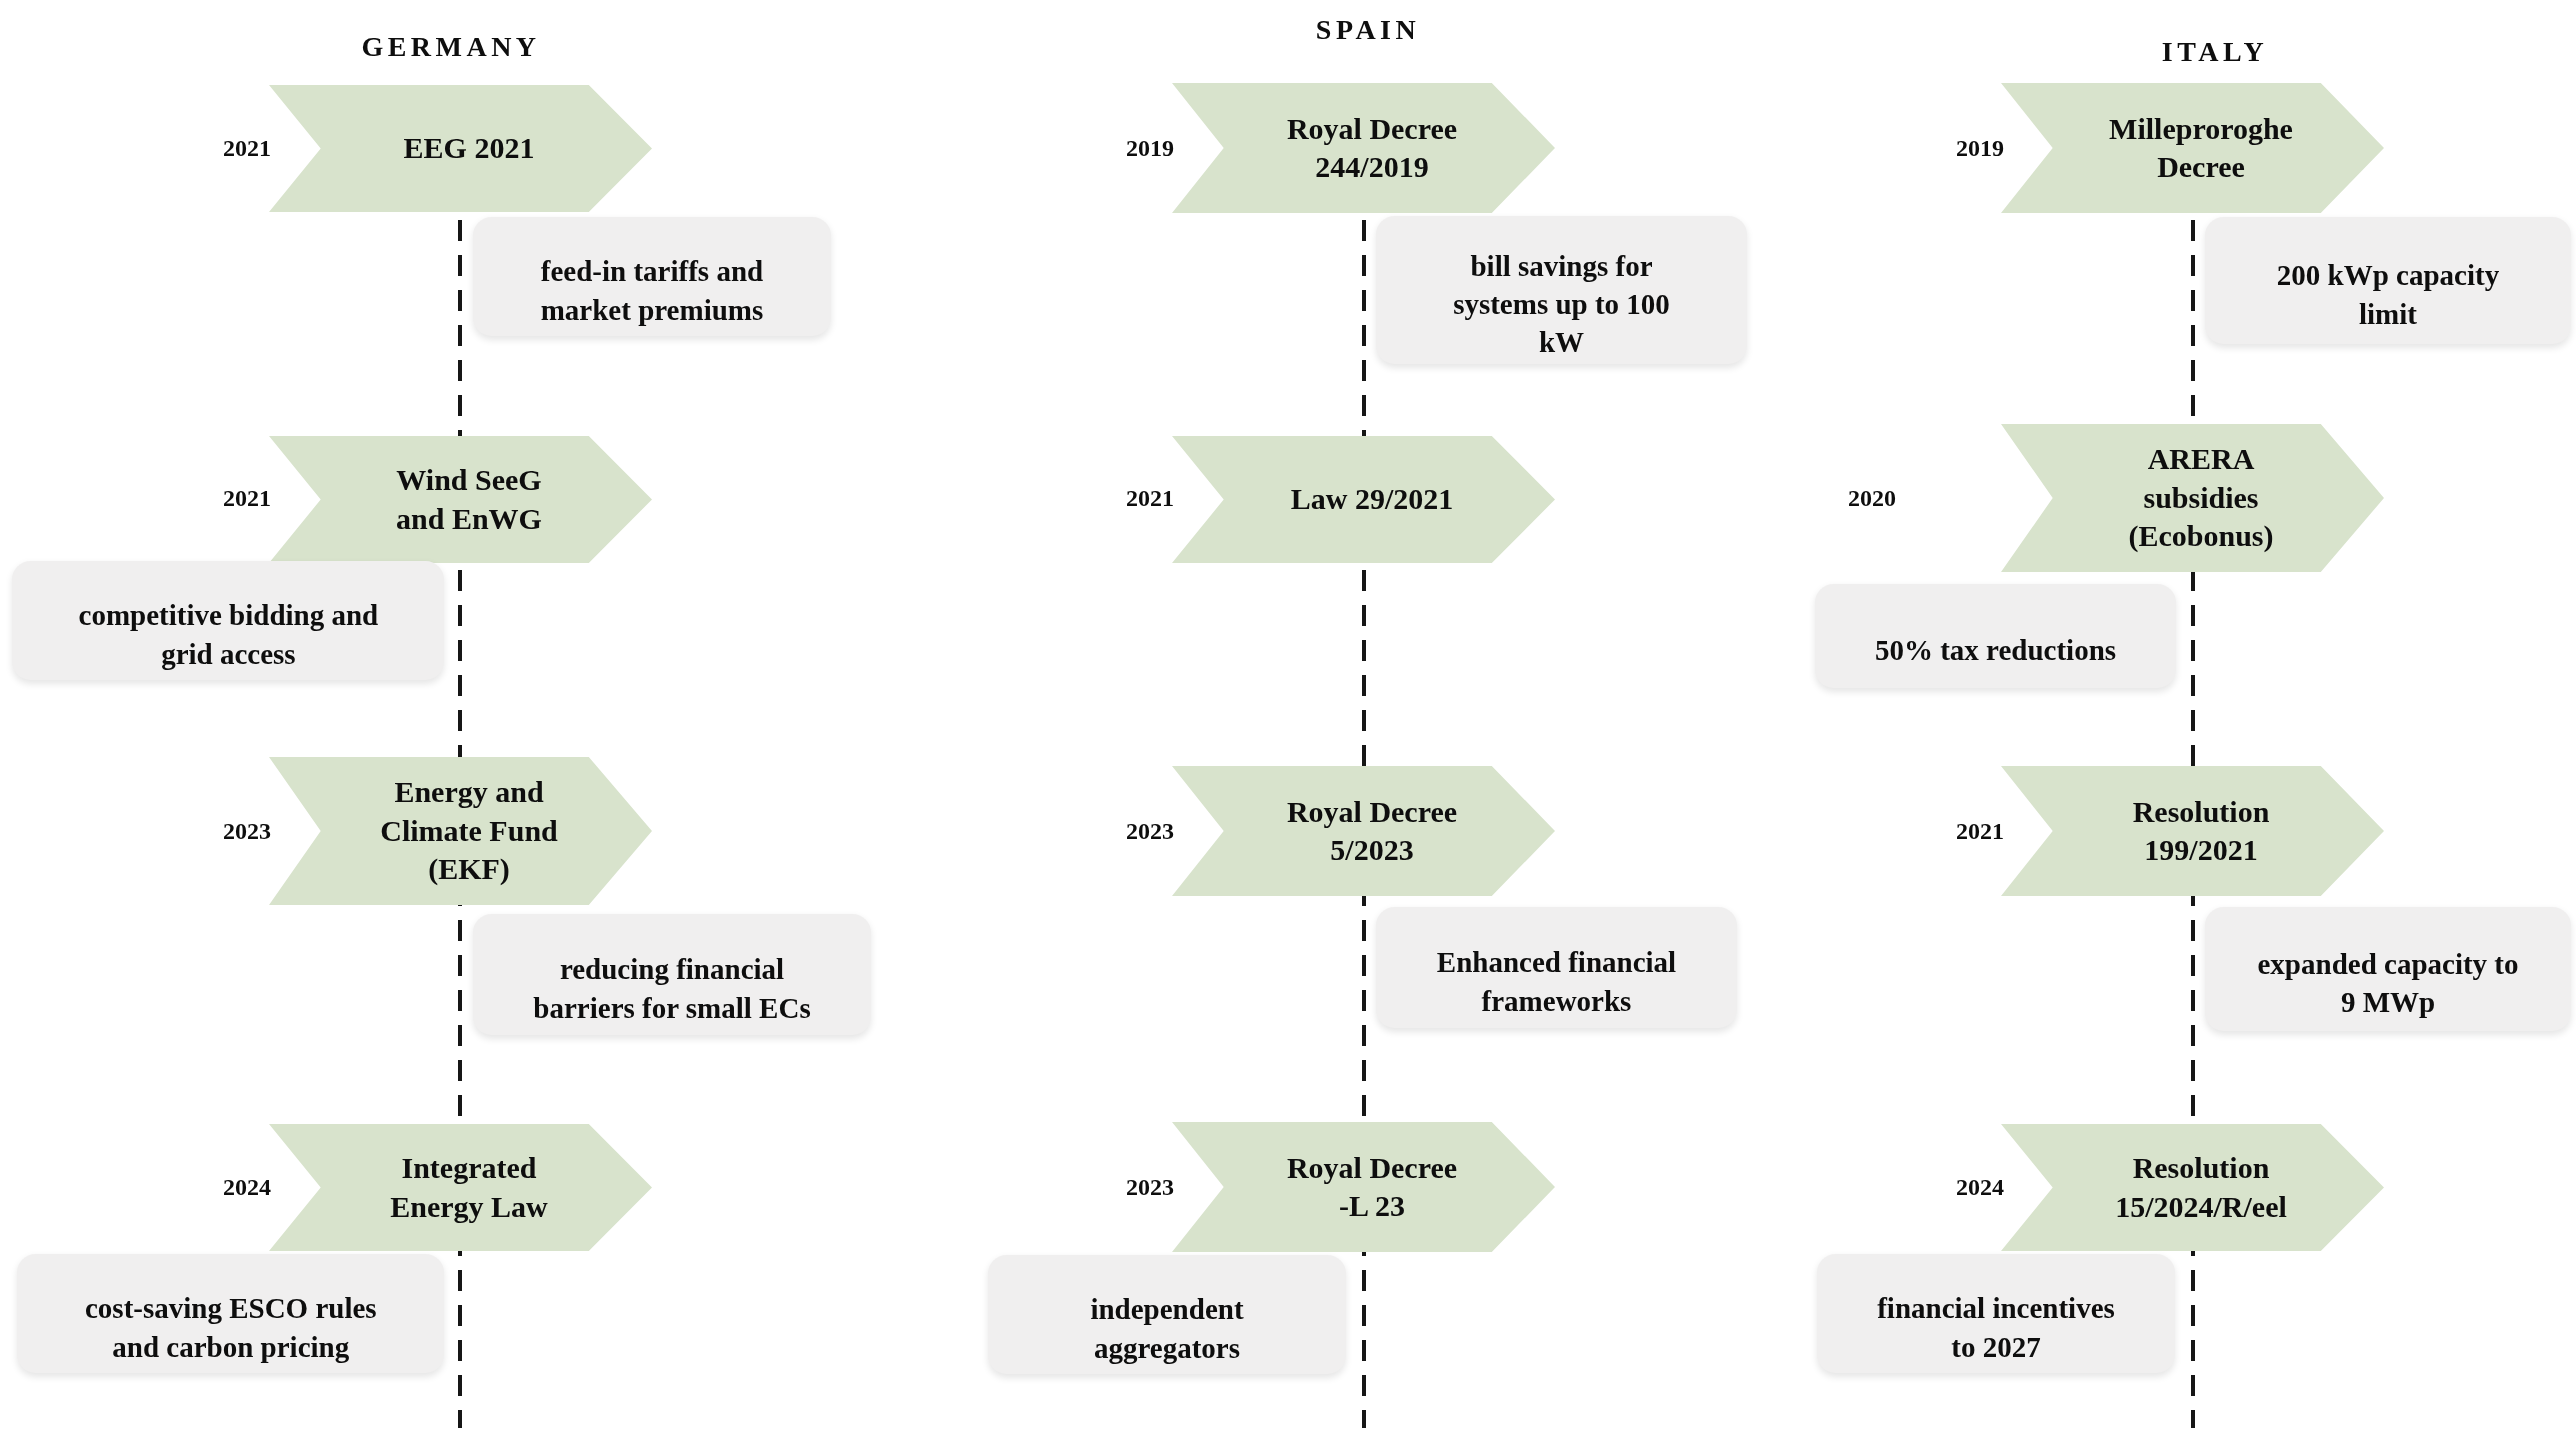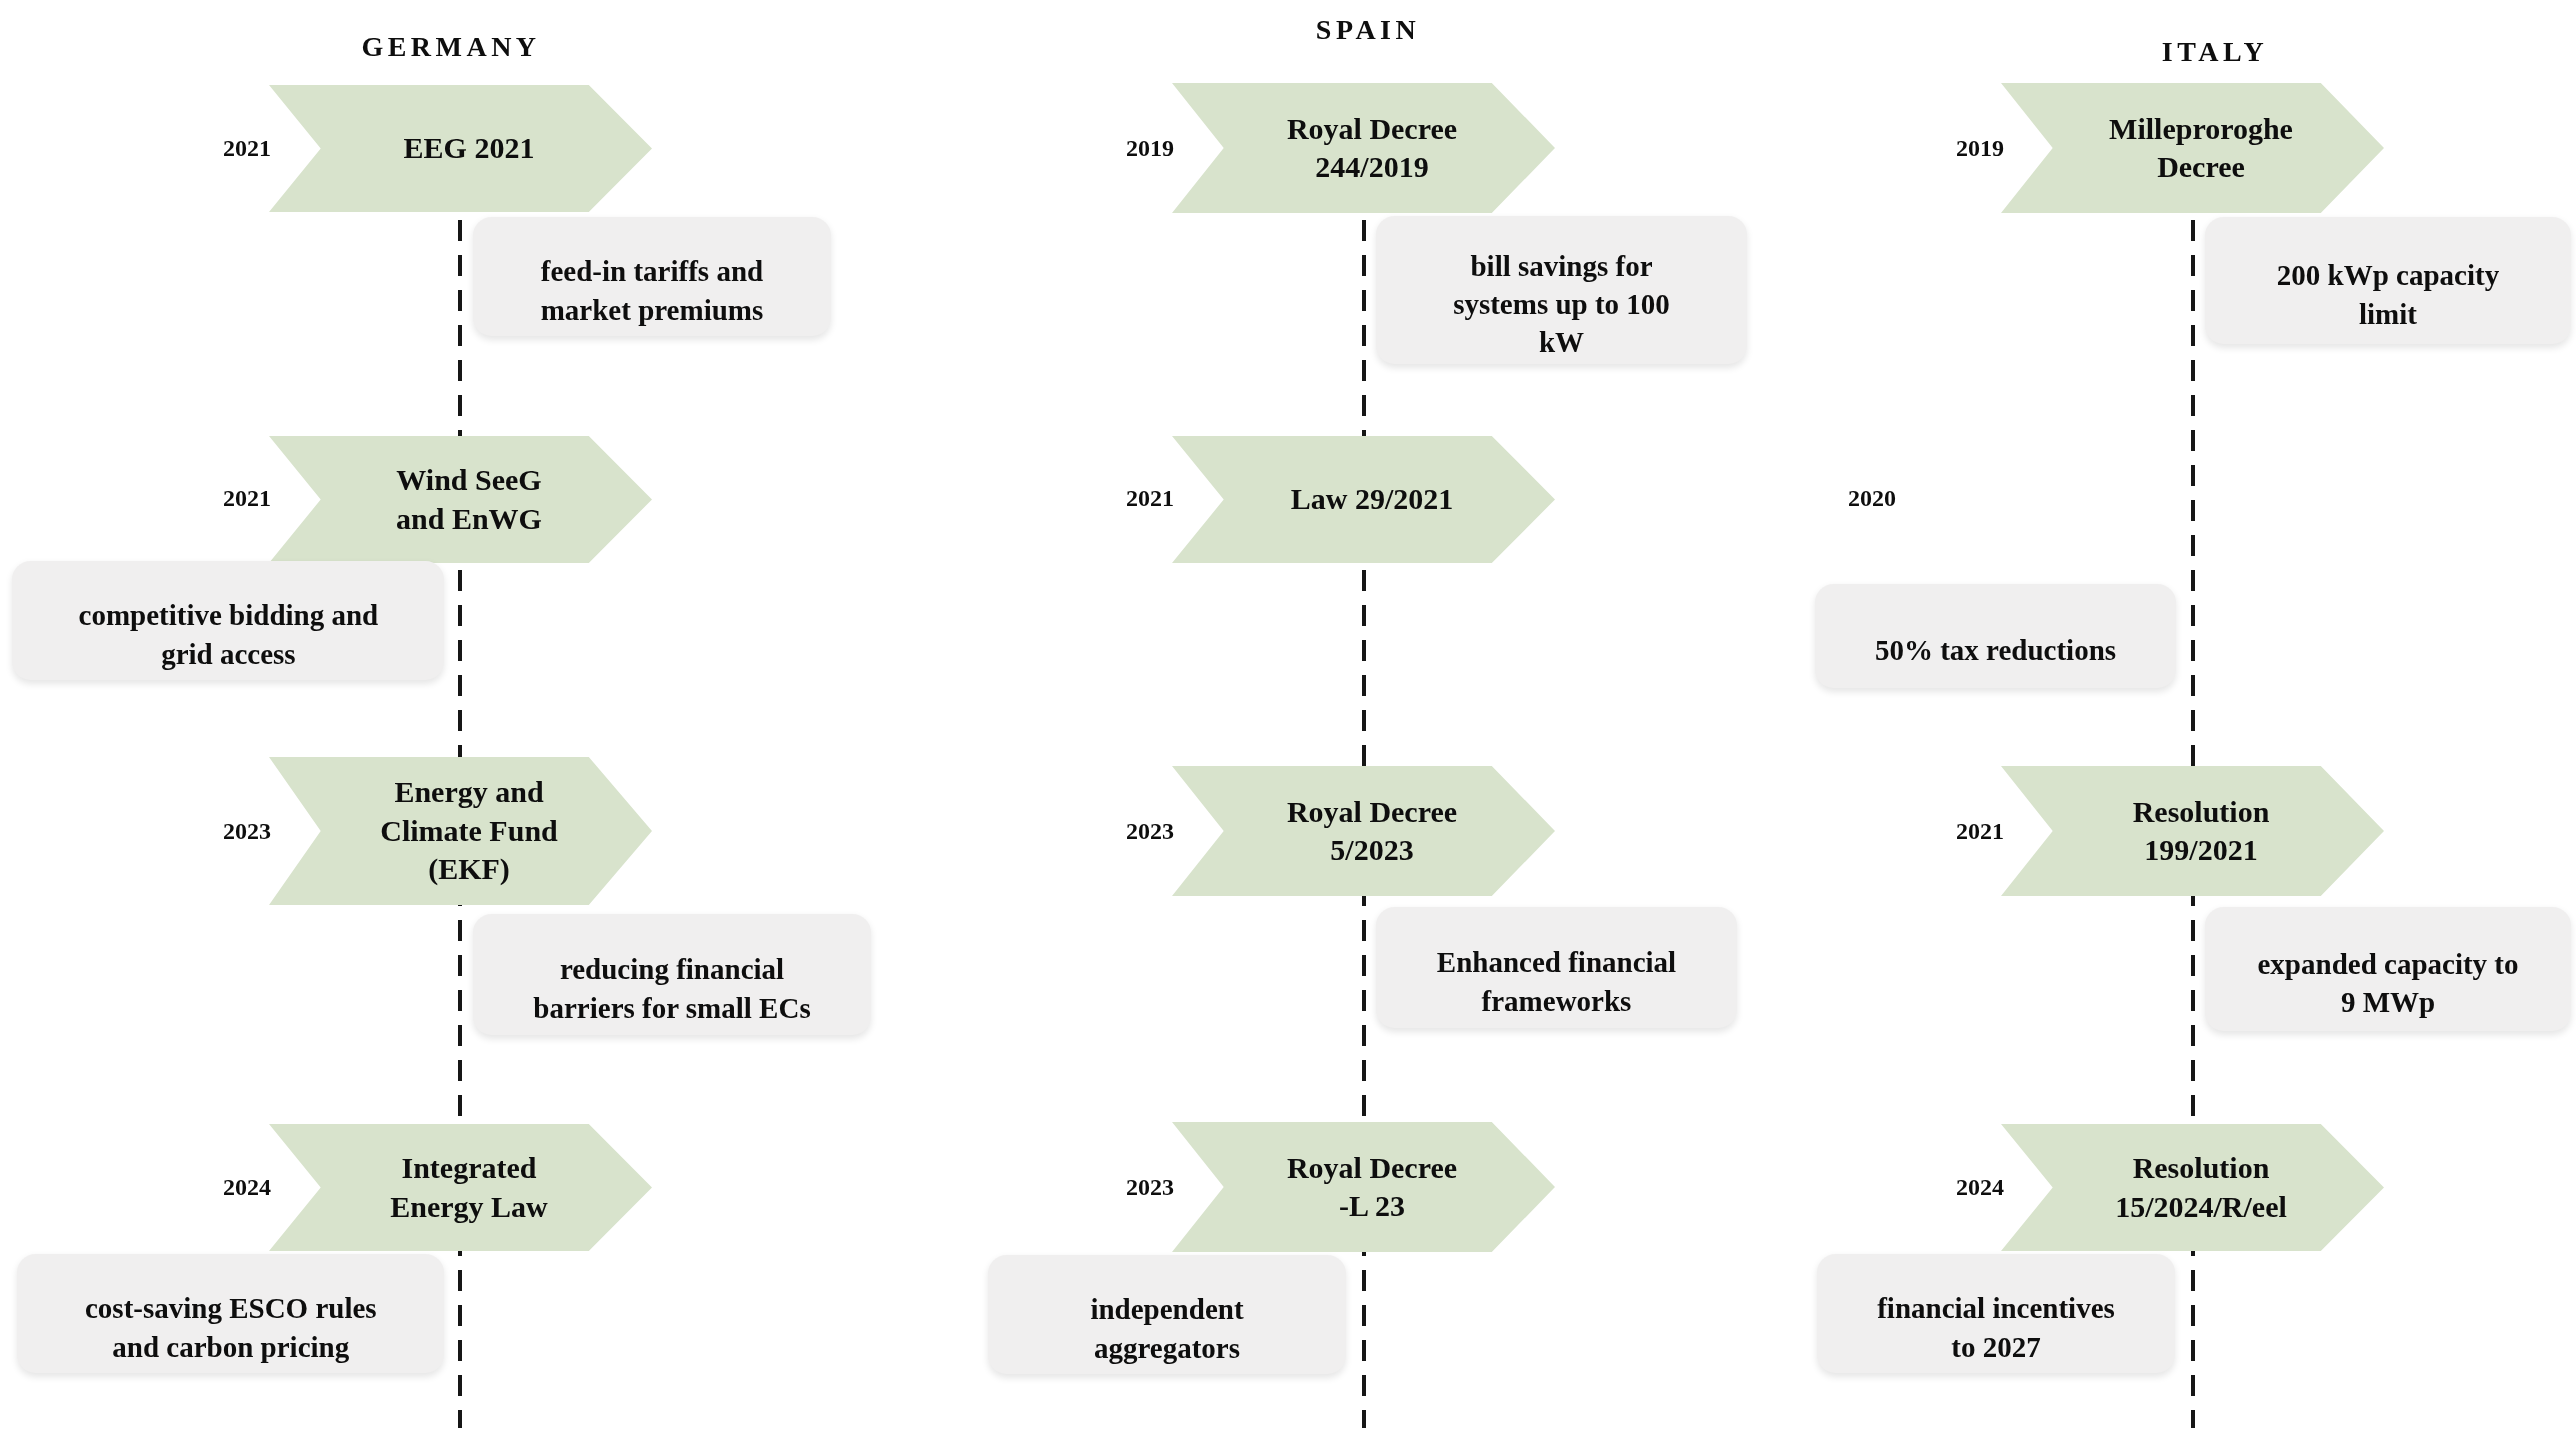--- a/index.html
+++ b/index.html
@@ -148,20 +148,25 @@
   <div class="event-arrow" style="left:2001px;top:83px;height:130px;">
     <span class="arrow-label">Milleproroghe
 Decree</span>
   </div>
   <div class="event-desc" style="left:2205px;top:217px;width:366px;height:127px;">
     <span class="desc-text">200 kWp capacity
 limit</span>
   </div>
 
   <div class="event-year" style="left:1804px;top:476px;">2020</div>
+  <div class="event-arrow" style="left:2001px;top:424px;height:148px;">
+    <span class="arrow-label">ARERA
+subsidies
+(Ecobonus)</span>
+  </div>
   <div class="event-desc" style="left:1815px;top:584px;width:361px;height:104px;">
     <span class="desc-text">50% tax reductions</span>
   </div>
 
   <div class="event-year" style="left:1912px;top:809px;">2021</div>
   <div class="event-arrow" style="left:2001px;top:766px;height:130px;">
     <span class="arrow-label">Resolution
 199/2021</span>
   </div>
   <div class="event-desc" style="left:2205px;top:907px;width:366px;height:124px;">

